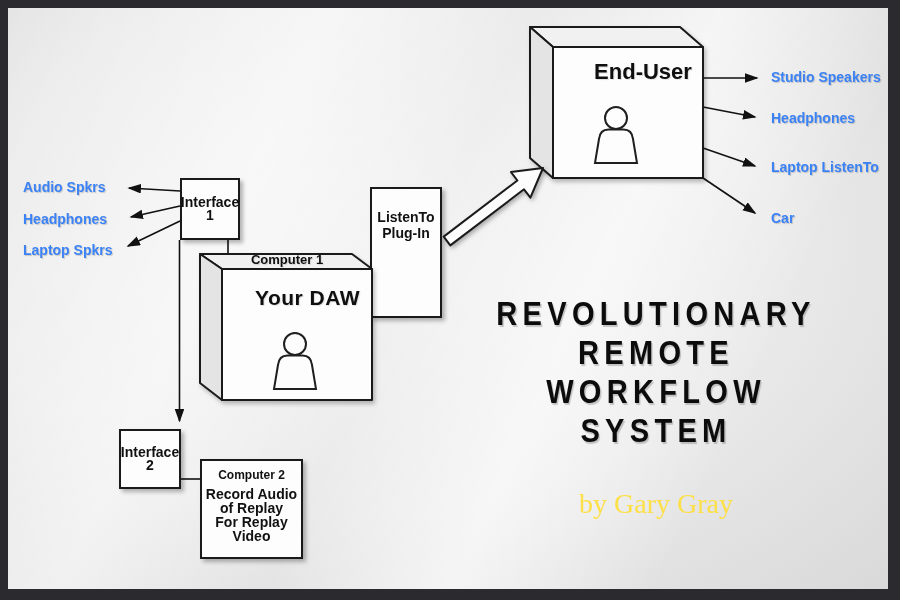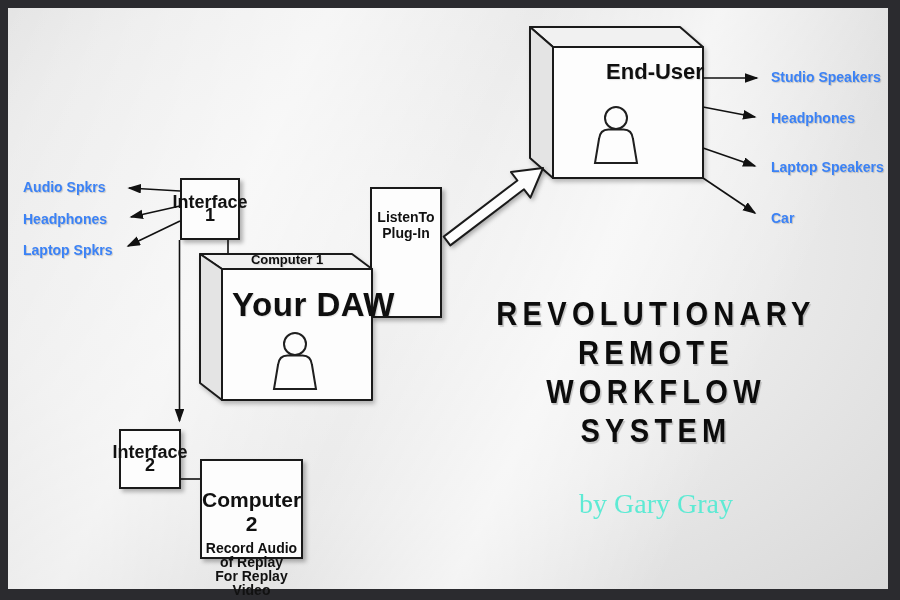--- a/index.html
+++ b/index.html
@@ -14,43 +14,43 @@
       linear-gradient(115deg, rgba(255,255,255,0) 0%, rgba(255,255,255,.55) 28%, rgba(255,255,255,0) 46%,
                       rgba(255,255,255,.6) 62%, rgba(255,255,255,0) 80%),
       radial-gradient(ellipse at 42% 40%, #f3f3f3 0%, #eaeaea 55%, #d9d9d9 100%);
   }
   svg.layer{position:absolute;left:0;top:0;}
   .box{
     position:absolute;box-sizing:border-box;background:#fdfdfd;border:2px solid #1a1a1a;
     box-shadow:3px 3px 4px rgba(0,0,0,.28);color:#111;text-align:center;font-weight:700;
   }
   .iface{display:flex;flex-direction:column;align-items:center;justify-content:center;
-    font-size:18px;line-height:13px;}
+    font-size:14px;line-height:13px;}
   .plugin{padding-top:20px;font-size:14px;line-height:16px;}
   .comp2{padding-top:7px;}
-  .comp2 .c2title{font-size:21px;margin-bottom:5px;margin-top:20px;}
+  .comp2 .c2title{font-size:12px;margin-bottom:5px;}
   .comp2 .c2line{font-size:14px;line-height:14px;}
   .label{
     position:absolute;font-weight:700;font-size:14px;color:#3b82f6;white-space:nowrap;
     transform:translateY(-50%);text-shadow:1px 1px 1px rgba(0,0,0,.18);
   }
   .boxtext{position:absolute;color:#0f0f0f;font-weight:700;text-align:center;
     text-shadow:1px 1px 1px rgba(0,0,0,.12);}
-  .eu-label{left:580px;top:59px;width:150px;font-size:22px;}
+  .eu-label{left:568px;top:59px;width:150px;font-size:22px;}
   .c1-top{left:224px;top:252px;width:126px;font-size:13px;}
-  .daw{left:228px;top:286px;width:171px;font-size:33px;letter-spacing:.5px;}
+  .daw{left:222px;top:286px;width:171px;font-size:21px;letter-spacing:.5px;}
   .title-block{
     position:absolute;left:436px;top:294px;width:440px;text-align:center;
     transform:scaleX(.88);color:#0c0c0c;
     text-shadow:1.5px 1.5px 1px rgba(0,0,0,.2);
   }
   .title-line{font-weight:700;font-size:33px;line-height:39px;letter-spacing:6px;}
   .byline{
     position:absolute;left:436px;top:488px;width:440px;text-align:center;
-    font-family:"Liberation Serif",serif;font-size:28px;color:#5eead4;
+    font-family:"Liberation Serif",serif;font-size:28px;color:#fde047;
   }
 </style>
 </head>
 <body>
 
 <div class="frame">
   <div class="paper"></div>
 
   <div class="box plugin" style="left:370px;top:187px;width:72px;height:131px;">
     <div>ListenTo</div>
@@ -123,21 +123,21 @@
   <div class="boxtext eu-label">End-User</div>
   <div class="boxtext c1-top">Computer 1</div>
   <div class="boxtext daw">Your DAW</div>
 
   <div class="label" style="left:23px;top:187px;">Audio Spkrs</div>
   <div class="label" style="left:23px;top:219px;">Headphones</div>
   <div class="label" style="left:23px;top:250px;">Laptop Spkrs</div>
 
   <div class="label" style="left:771px;top:77px;">Studio Speakers</div>
   <div class="label" style="left:771px;top:118px;">Headphones</div>
-  <div class="label" style="left:771px;top:167px;">Laptop Speakers</div>
+  <div class="label" style="left:771px;top:167px;">Laptop ListenTo</div>
   <div class="label" style="left:771px;top:218px;">Car</div>
 
   <div class="title-block">
     <div class="title-line">REVOLUTIONARY</div>
     <div class="title-line">REMOTE</div>
     <div class="title-line">WORKFLOW</div>
     <div class="title-line">SYSTEM</div>
   </div>
   <div class="byline">by Gary Gray</div>
 </div>

